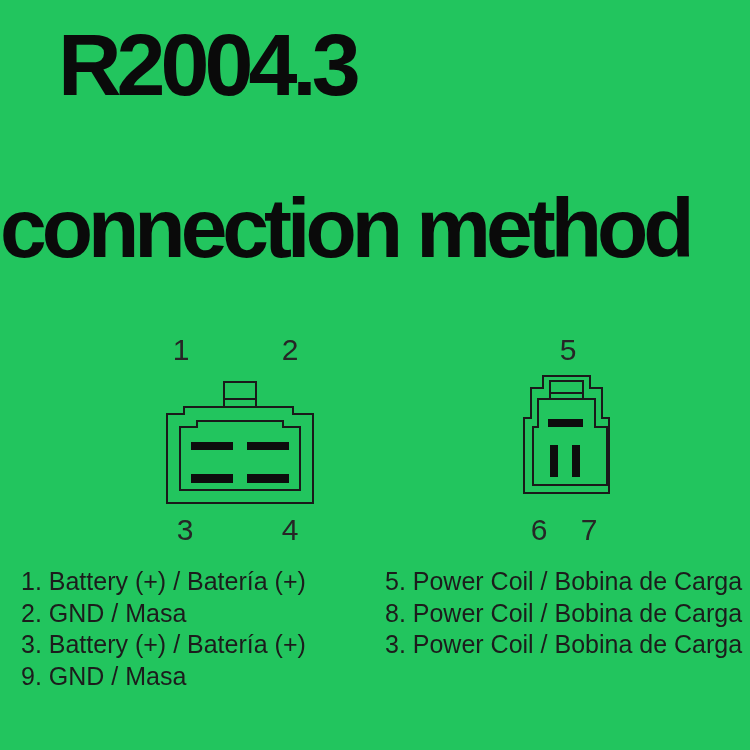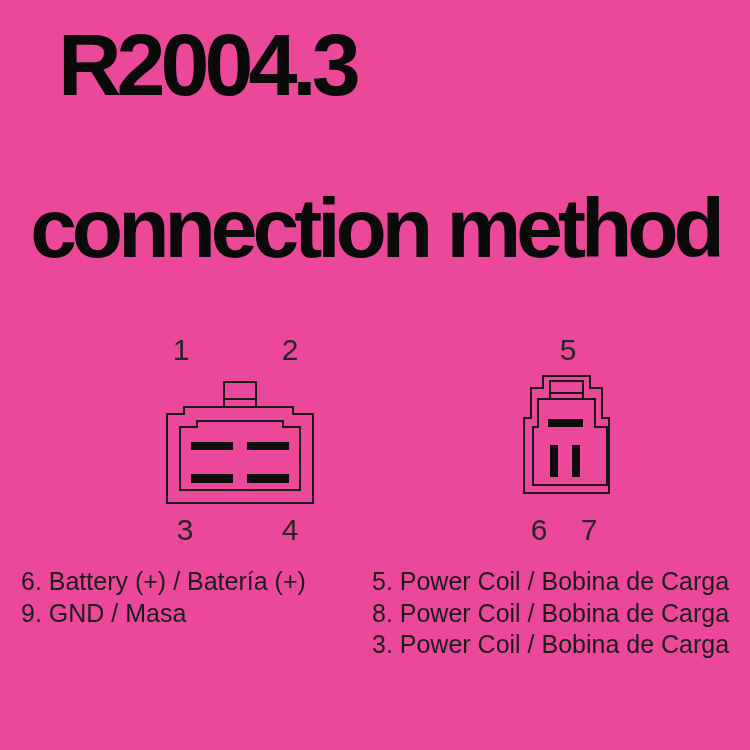--- a/index.html
+++ b/index.html
@@ -4,42 +4,41 @@
 <style>
   html, body {
     margin: 0;
     padding: 0;
     background: #ffffff;
   }
   .page {
     position: relative;
     width: 750px;
     height: 750px;
-    background: #ec4899;
+    background: #22c55e;
     overflow: hidden;
     font-family: "Liberation Sans", sans-serif;
     color: #000000;
   }
   .title {
     position: absolute;
     left: 58px;
     top: 14px;
     font-size: 88px;
     font-weight: 700;
     letter-spacing: -5px;
     line-height: 1.15;
     color: #0a0a0a;
     white-space: nowrap;
   }
   .subtitle {
     position: absolute;
     left: 0;
     top: 180px;
     width: 750px;
-    text-align: center;
     font-size: 84px;
     font-weight: 700;
     letter-spacing: -5px;
     line-height: 1.15;
     color: #0a0a0a;
     white-space: nowrap;
   }
   .pin-label {
     position: absolute;
     transform: translateX(-50%);
@@ -73,21 +72,21 @@
   }
   .legend-col {
     position: absolute;
     top: 566px;
     font-size: 25px;
     line-height: 31.7px;
     color: #1c1c1c;
     white-space: nowrap;
   }
   .legend-left  { left: 21px; }
-  .legend-right { left: 372px; }
+  .legend-right { left: 385px; }
 </style>
 </head>
 <body>
 
 <div class="page">
 
   <div class="title">R2004.3</div>
   <div class="subtitle">connection method</div>
 
   <span class="pin-label p1">1</span>
@@ -114,21 +113,23 @@
       <path d="M538,399 H595 V427 H607 V485 H533 V427 H538 Z"></path>
       <rect class="wall" x="550" y="381" width="33" height="18"></rect>
       <line x1="550" y1="393" x2="583" y2="393"></line>
       <rect class="terminal" x="548" y="419" width="35" height="8"></rect>
       <rect class="terminal" x="550" y="445" width="8" height="32"></rect>
       <rect class="terminal" x="572" y="445" width="8" height="32"></rect>
     </g>
   </svg>
 
   <div class="legend-col legend-left">
-    <div>6. Battery (+) / Batería (+)</div>
+    <div>1. Battery (+) / Batería (+)</div>
+    <div>2. GND / Masa</div>
+    <div>3. Battery (+) / Batería (+)</div>
     <div>9. GND / Masa</div>
   </div>
 
   <div class="legend-col legend-right">
     <div>5. Power Coil / Bobina de Carga</div>
     <div>8. Power Coil / Bobina de Carga</div>
     <div>3. Power Coil / Bobina de Carga</div>
   </div>
 
 </div>

